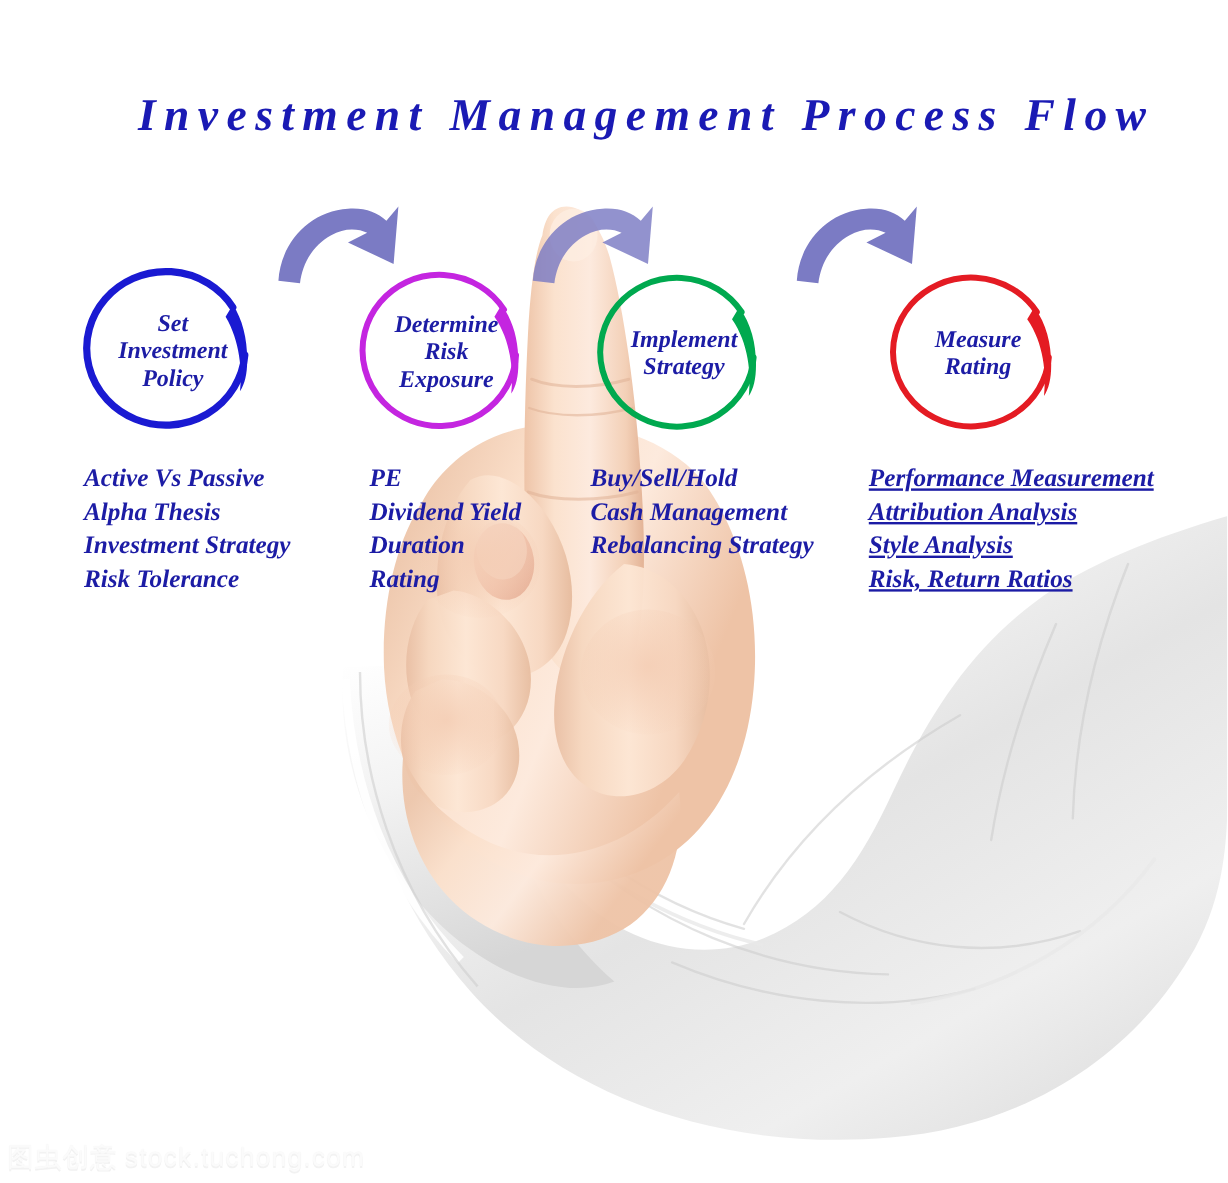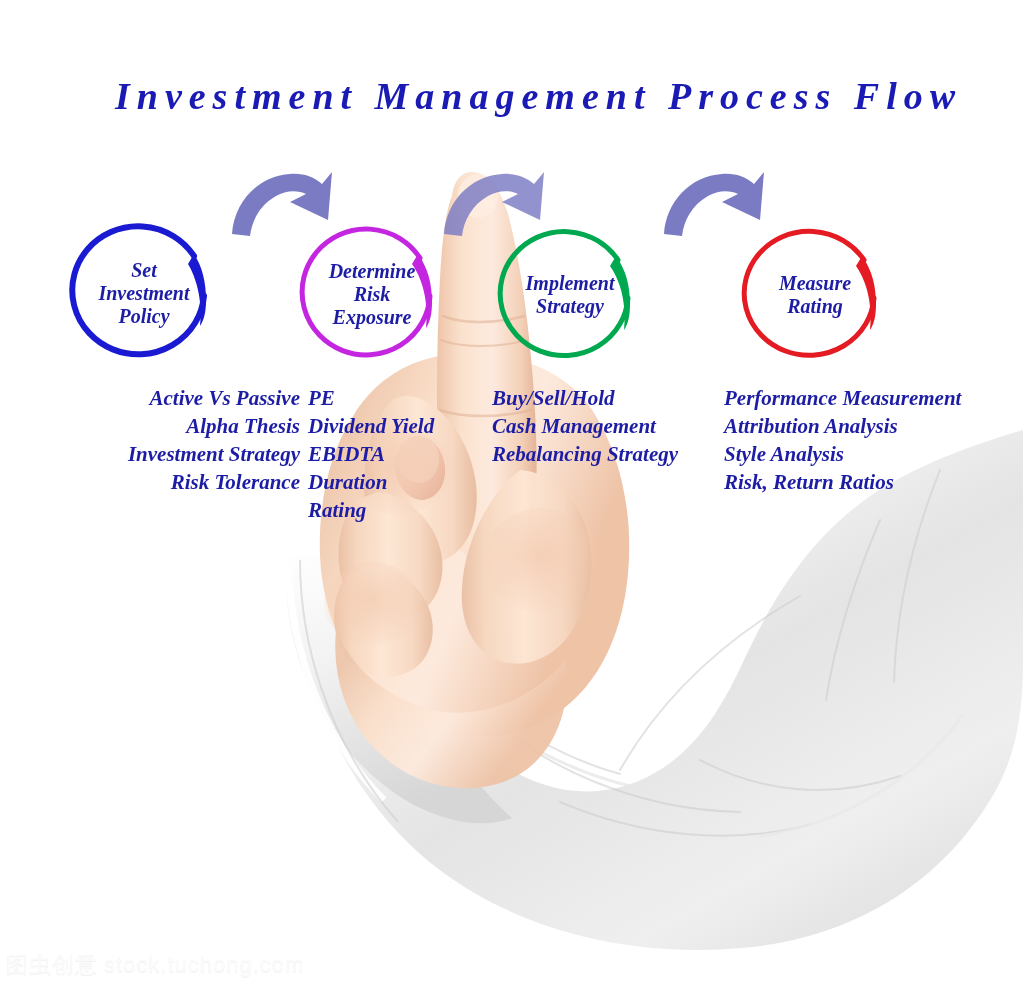--- a/index.html
+++ b/index.html
@@ -295,21 +295,21 @@
       <path d="M 126 34 C 134 46, 138 62, 138 80 C 138 92, 136 100, 132 106
                C 134 90, 132 64, 120 44 Z" fill="#1a1ad2"></path>
     </svg>
     <div class="ring-label">
       <span>Set</span>
       <span>Investment</span>
       <span>Policy</span>
     </div>
   </div>
 
-  <div class="blist" style="left:70px; top:384px; width:230px;text-align:right;">
+  <div class="blist" style="left:70px; top:384px; width:230px;">
     <div>Active Vs Passive</div>
     <div>Alpha Thesis</div>
     <div>Investment Strategy</div>
     <div>Risk Tolerance</div>
   </div>
 
   <div class="node" style="left:298px; top:222px; width:148px; height:144px;">
     <svg class="ring" width="148" height="144" viewBox="0 0 148 144" xmlns="http://www.w3.org/2000/svg">
       <path d="M 122 36
                A 64 63 0 1 0 132 74
@@ -320,21 +320,20 @@
     <div class="ring-label">
       <span>Determine</span>
       <span>Risk</span>
       <span>Exposure</span>
     </div>
   </div>
 
   <div class="blist" style="left:308px; top:384px; width:170px;">
     <div>PE</div>
     <div>Dividend Yield</div>
-    <div>EBIDTA</div>
     <div>Duration</div>
     <div>Rating</div>
   </div>
 
   <div class="node" style="left:496px; top:224px; width:148px; height:142px;">
     <svg class="ring" width="148" height="142" viewBox="0 0 148 142" xmlns="http://www.w3.org/2000/svg">
       <path d="M 122 36
                A 64 62 0 1 0 132 74
                " fill="none" stroke="#00a94f" stroke-width="5" stroke-linecap="round"></path>
       <path d="M 120 32 C 130 46, 134 62, 134 80 C 134 92, 132 100, 128 106
@@ -359,21 +358,21 @@
                " fill="none" stroke="#e41b23" stroke-width="5" stroke-linecap="round"></path>
       <path d="M 122 32 C 132 46, 136 62, 136 80 C 136 92, 134 100, 130 106
                C 132 88, 130 62, 116 42 Z" fill="#e41b23"></path>
     </svg>
     <div class="ring-label">
       <span>Measure</span>
       <span>Rating</span>
     </div>
   </div>
 
-  <div class="blist" style="left:724px; top:384px; width:290px;">
+  <div class="blist" style="left:724px; top:384px; width:290px;text-decoration:underline;">
     <div>Performance Measurement</div>
     <div>Attribution Analysis</div>
     <div>Style Analysis</div>
     <div>Risk, Return Ratios</div>
   </div>
 
   <div id="watermark">
     <span class="cn">图虫创意</span><span>stock.tuchong.com</span>
   </div>
 

